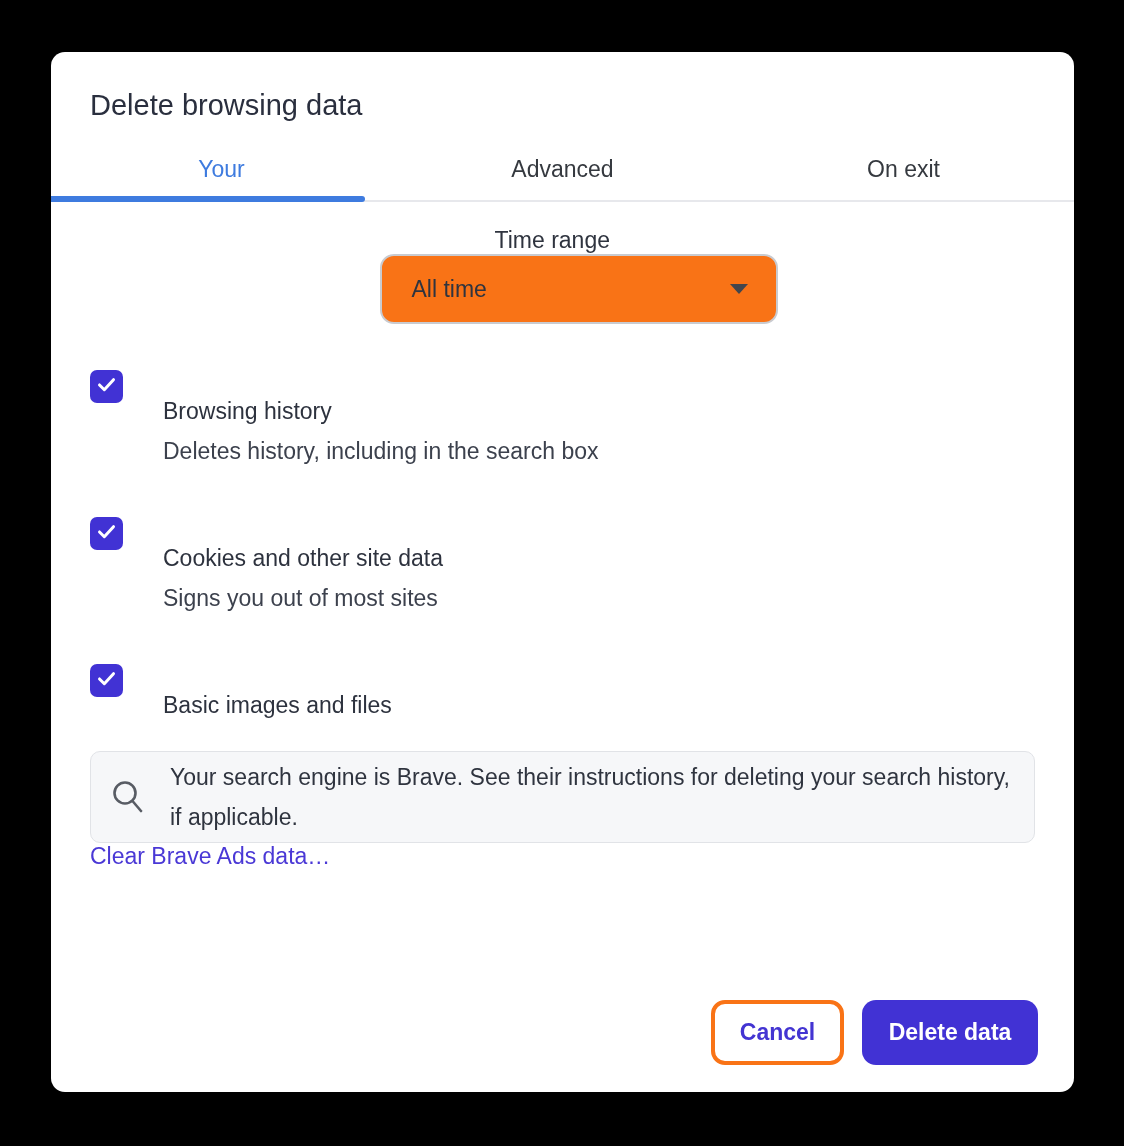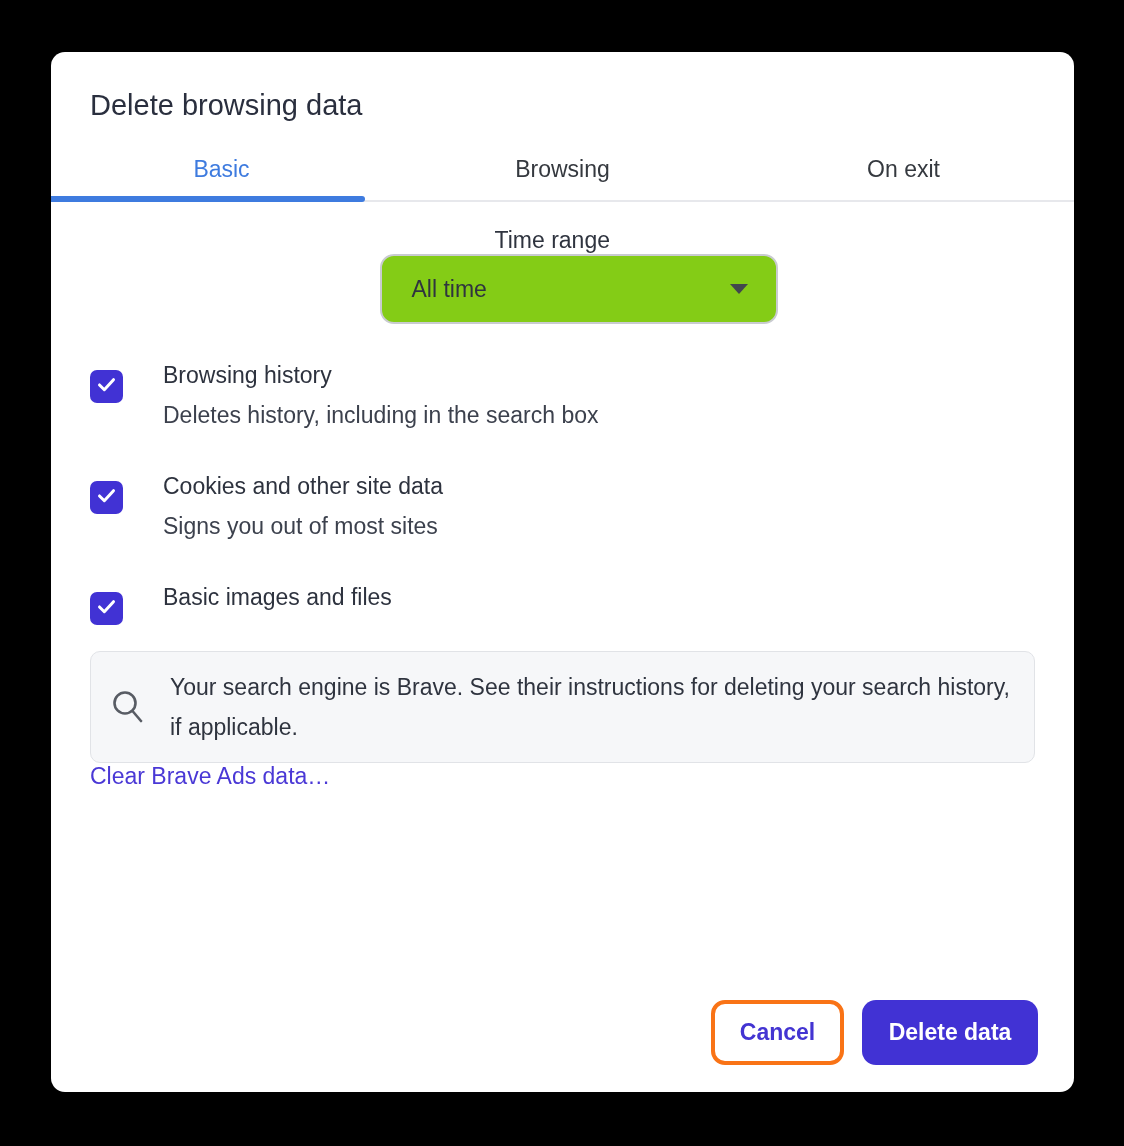--- a/index.html
+++ b/index.html
@@ -65,21 +65,21 @@
   .dropdown {
     margin-left: 32px;
     width: 398px; height: 70px;
     border: 2px solid #c9cbd0;
     border-radius: 14px;
     display: flex;
     align-items: center;
     justify-content: space-between;
     padding: 0 28px 0 30px;
     cursor: pointer;
-    background: #84cc16;
+    background: #f97316;
   }
   .dropdown-value { font-size: 23px; color: #2f343f; }
   .caret {
     width: 0; height: 0;
     border-left: 9px solid transparent;
     border-right: 9px solid transparent;
     border-top: 10px solid #42464d;
   }
   .check-row {
     display: flex;
@@ -92,34 +92,34 @@
     width: 33px; height: 33px;
     margin-top: 15px;
     background: #4132d4;
     border-radius: 7px;
     display: flex;
     align-items: center;
     justify-content: center;
     cursor: pointer;
   }
   .checkbox svg { width: 21px; height: 21px; }
-  .check-text { margin-left: 40px; }
+  .check-text { margin-left: 40px; margin-top: 36px; }
   .check-title {
     font-size: 23px;
     line-height: 40px;
     color: #2d323e;
   }
   .check-desc {
     font-size: 23px;
     line-height: 40px;
     color: #3c414d;
   }
   .note-box {
     margin-top: 26px;
-    height: 112px;
+    height: 92px;
     background: #f6f7f9;
     border: 1px solid #e1e3e7;
     border-radius: 10px;
     display: flex;
     align-items: center;
     padding: 0 24px 0 21px;
   }
   .note-icon { flex: 0 0 auto; width: 31px; height: 34px; }
   .note-text {
     margin-left: 27px;
@@ -166,24 +166,24 @@
 </style>
 </head>
 <body>
 
 <div class="dialog">
 
   <div class="dialog-title">Delete browsing data</div>
 
   <div class="tab-row">
     <div class="tab active">
-      <span>Basic</span>
+      <span>Your</span>
     </div>
     <div class="tab">
-      <span>Browsing</span>
+      <span>Advanced</span>
     </div>
     <div class="tab">
       <span>On exit</span>
     </div>
     <div class="tab-underline"></div>
   </div>
 
   <div class="content">
 
     <div class="time-range-row">

